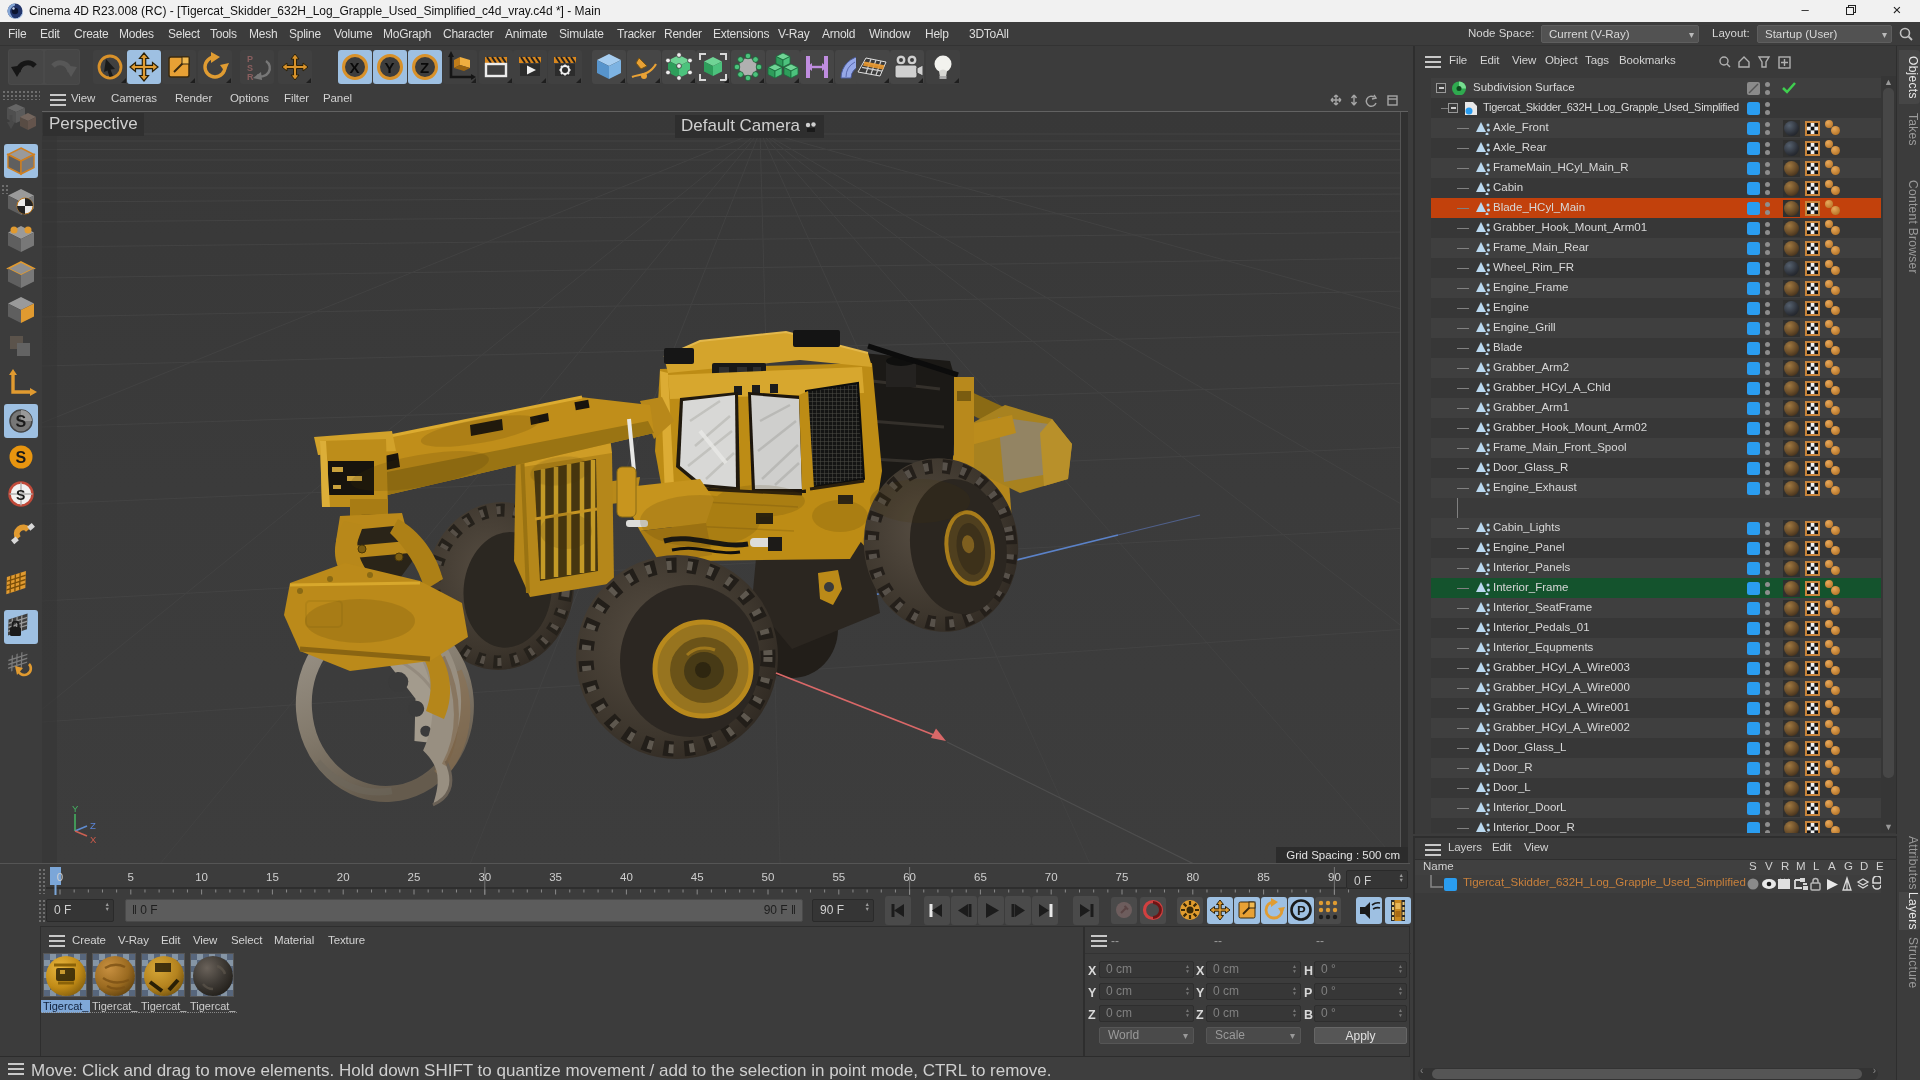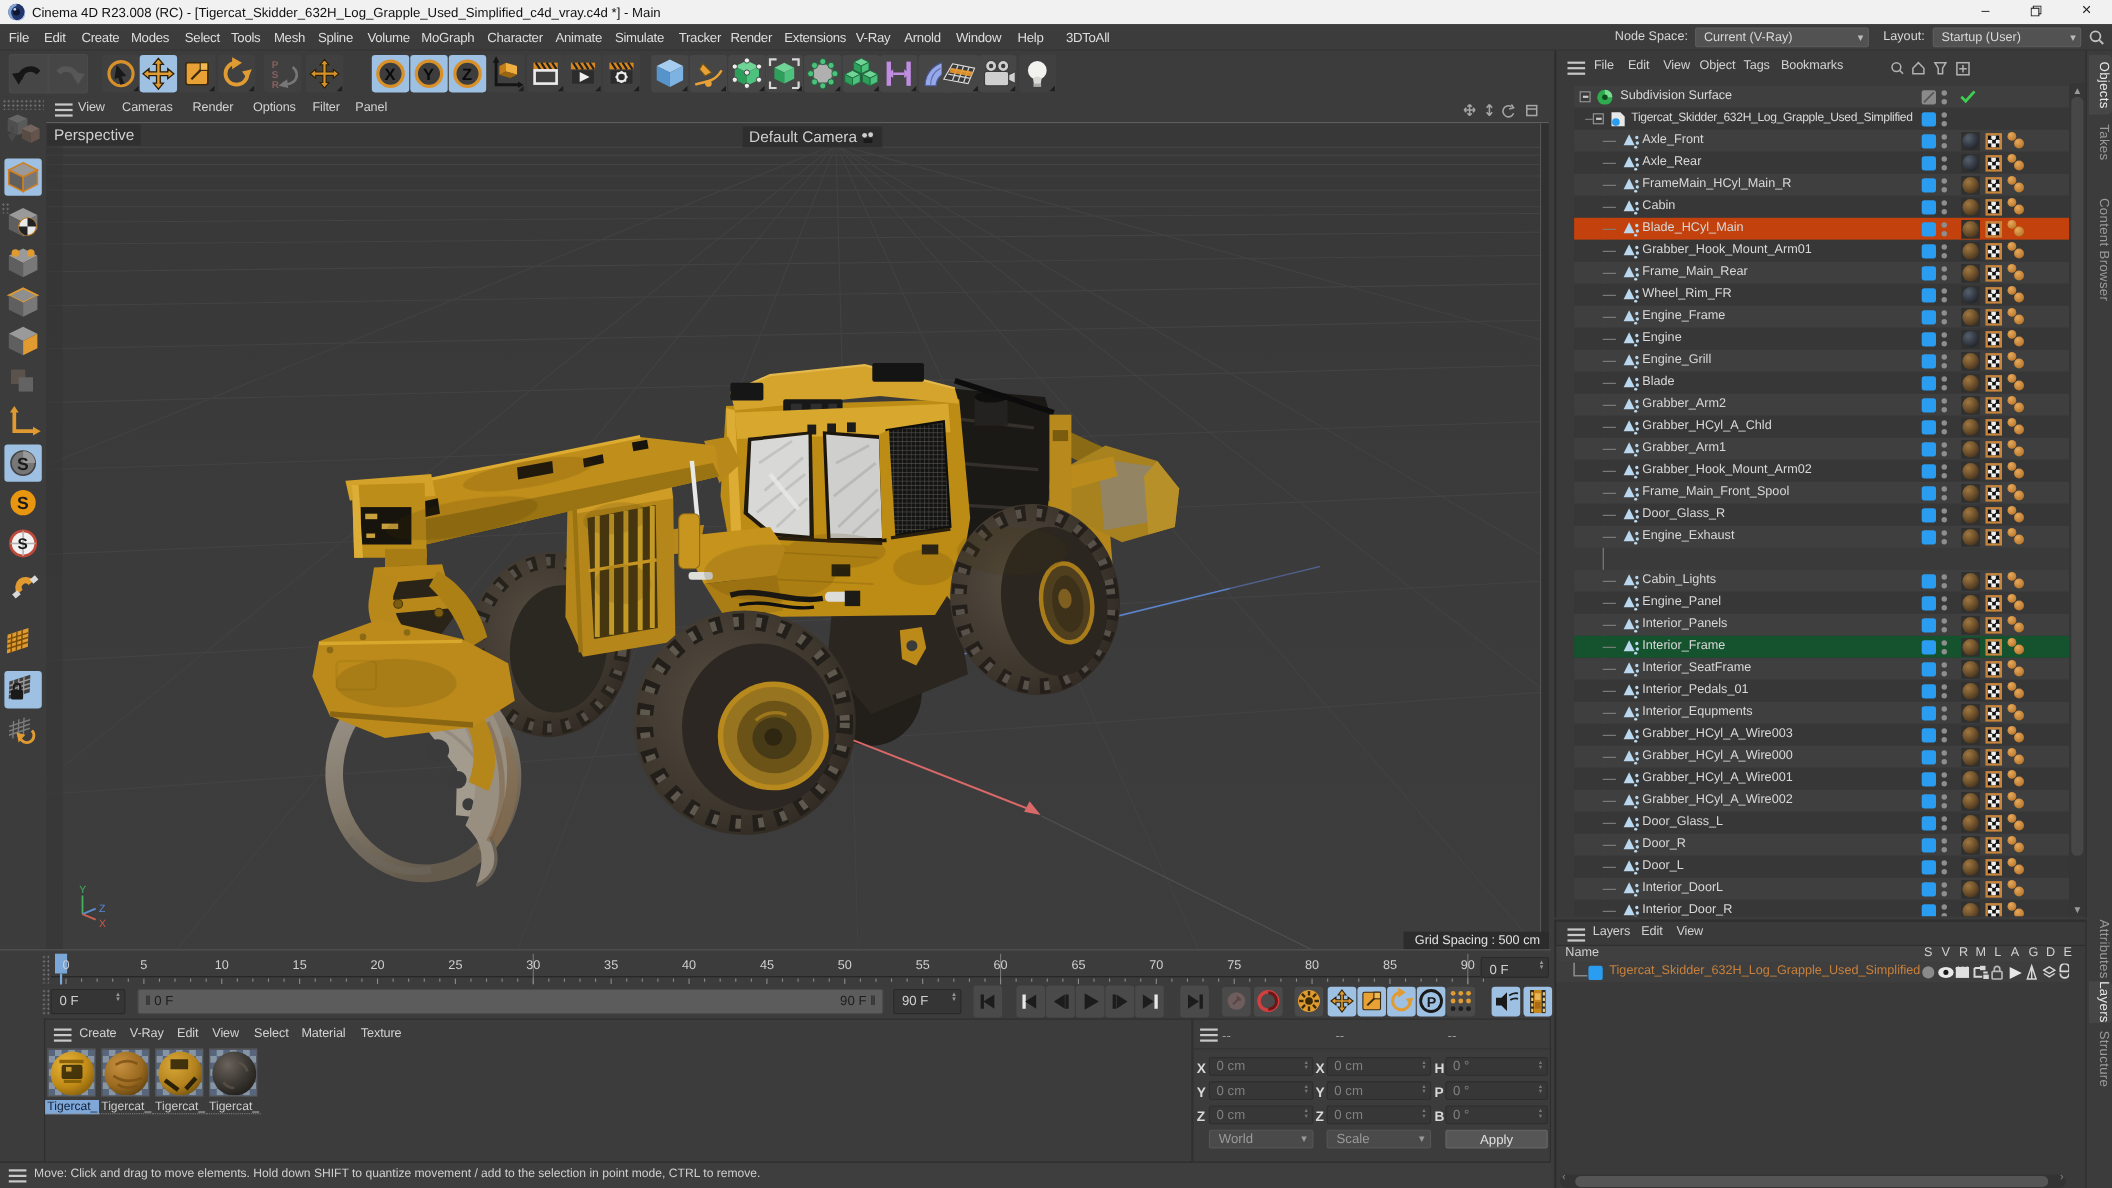--- a/index.html
+++ b/index.html
@@ -26,21 +26,21 @@
 .corner:after{content:"";position:absolute;right:1px;bottom:1px;border-left:5px solid transparent;border-bottom:5px solid #1e1e1e;}
 
 #sidebar{left:0;top:88px;width:42px;height:992px;background:#3c3c3c;}
 .sbtn{position:absolute;left:4px;width:34px;height:34px;border-radius:3px;}
 .sbtn.sel{background:#9ec0e2;}
 .dots{background-image:radial-gradient(#6e6e6e 0.8px, transparent 0.9px);background-size:4px 4px;}
 
 #vpmenu{left:42px;top:88px;width:1366px;height:23px;background:#3c3c3c;}
 #vpmenu span{position:absolute;top:4px;color:#d2d2d2;font-size:11.5px;letter-spacing:-0.1px;}
 #vp{left:42px;top:111px;width:1366px;height:752px;background:#3b3b3b;border-top:1px solid #626262;}
-.vplabel{position:absolute;background:#303030;color:#cfcfcf;font-size:14px;padding:1px 6px 2px 6px;}
+.vplabel{position:absolute;background:#303030;color:#cfcfcf;font-size:17px;padding:1px 6px 2px 6px;}
 .ham{position:absolute;width:16px;height:12px;border-top:2px solid #c8c8c8;border-bottom:2px solid #c8c8c8;}
 .ham:after{content:"";position:absolute;left:0;top:3px;width:16px;height:2px;background:#c8c8c8;}
 .spin{position:absolute;background:#353535;border:1px solid #2a2a2a;border-radius:2px;color:#d0d0d0;font-size:12px;line-height:20px;padding-left:7px;}
 .sarr{position:absolute;right:3px;top:2px;font-size:5.5px;line-height:4.5px;color:#999;text-align:center;}
 .sarr2{position:absolute;right:3px;top:2px;font-size:5px;line-height:4.5px;color:#777;text-align:center;}
 .pmenu{position:absolute;top:7px;color:#d2d2d2;font-size:11.5px;letter-spacing:-0.1px;}
 .mat{position:absolute;top:26px;width:46px;height:46px;}
 .mat svg{border:1px solid #555;}
 .mlbl{position:absolute;top:47px;left:-2px;color:#ccc;font-size:11px;padding:0 2px;border-bottom:1px dotted #888;white-space:nowrap;}
 .mlbl.sel{background:#7fa8d8;color:#10203a;}
@@ -1667,15 +1667,15 @@
       <div class="cbox" style="left:121px;top:78px">0 cm<span class="sarr2">▲<br>▼</span></div>
   <span class="clab" style="left:219px;top:81px">B</span>
       <div class="cbox" style="left:229px;top:78px;width:93px">0 °<span class="sarr2">▲<br>▼</span></div>
   <div class="dd" style="left:14px;top:100px">World<span class="darr">▾</span></div>
   <div class="dd" style="left:121px;top:100px">Scale<span class="darr">▾</span></div>
   <div style="position:absolute;left:229px;top:100px;width:93px;height:17px;background:#565656;border:1px solid #666;border-radius:2px;color:#e0e0e0;font-size:12px;text-align:center;line-height:16px">Apply</div>
 </div>
 
 <div class="abs" id="status" style="left:0;top:1056px;width:1410px;height:24px;background:#3e3e3e;border-top:1px solid #2c2c2c;">
   <div class="ham" style="left:8px;top:6px"></div>
-  <span style="position:absolute;left:31px;top:4px;color:#cfcfcf;font-size:11px">Move: Click and drag to move elements. Hold down SHIFT to quantize movement / add to the selection in point mode, CTRL to remove.</span>
+  <span style="position:absolute;left:31px;top:4px;color:#cfcfcf;font-size:17px">Move: Click and drag to move elements. Hold down SHIFT to quantize movement / add to the selection in point mode, CTRL to remove.</span>
 </div>
 </div>
 
 </body></html>

